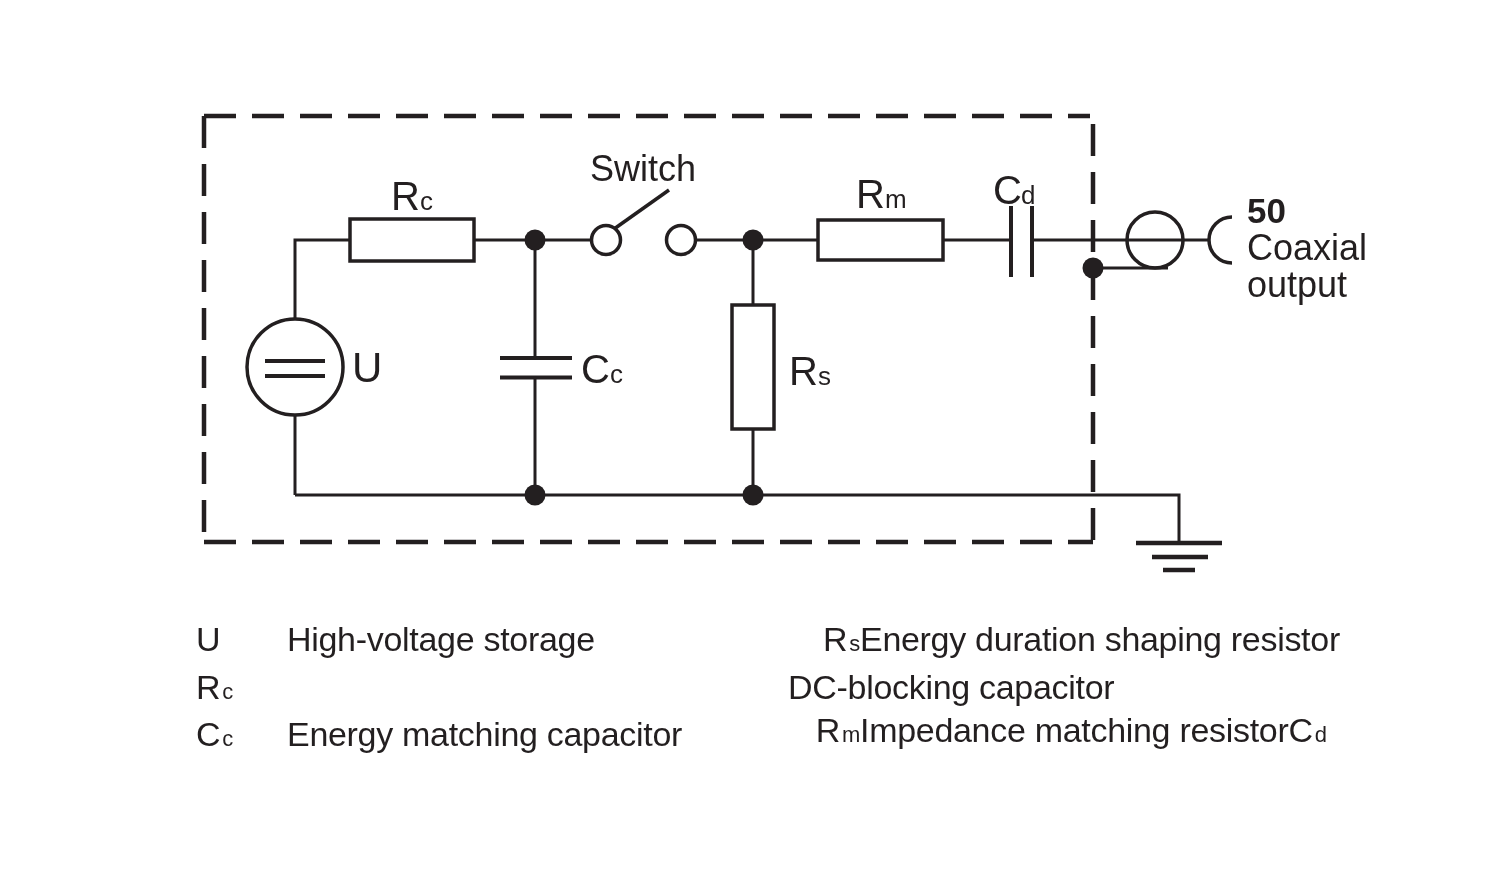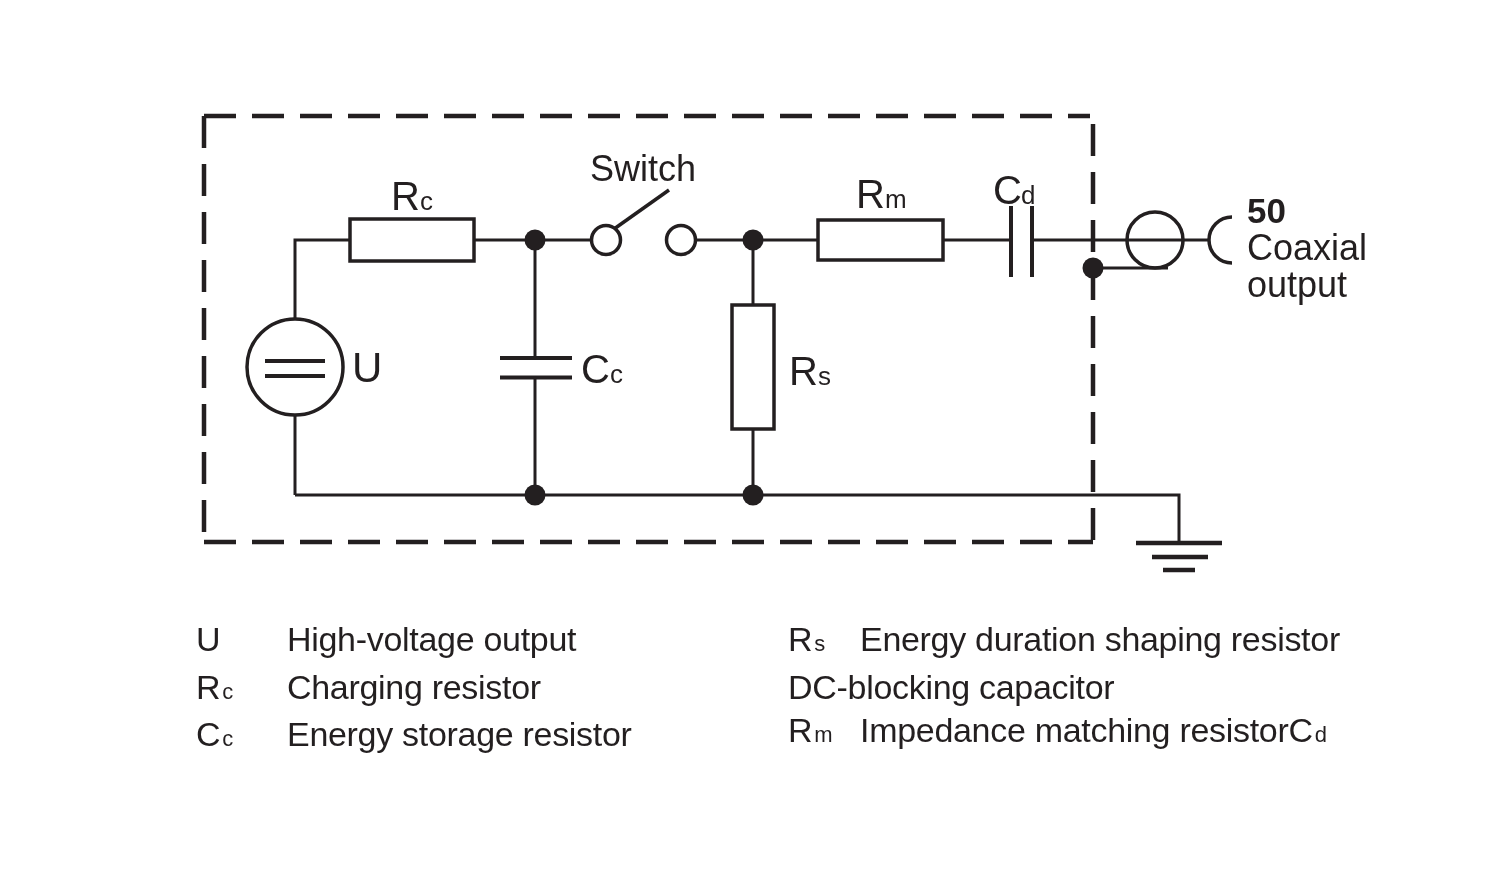--- a/index.html
+++ b/index.html
@@ -19,21 +19,21 @@
   }
   .legend {
     position: absolute;
     font-size: 34px;
     line-height: 43.5px;
     letter-spacing: -0.3px;
     color: #231f20;
     white-space: nowrap;
   }
   .legend-left  { left: 196px; top: 618px; }
-  .legend-right { left: 788px; top: 618px; }
+  .legend-right { left: 788px; top: 618px; text-align: right; }
   .legend-row { display: flex; }
   .legend-label { display: inline-block; width: 91px; flex: 0 0 91px; }
   .legend-right .legend-label { width: 72px; flex: 0 0 72px; }
   .sub { font-size: 22px; margin-left: 2px; }
   .legend-desc { display: inline-block; }
 </style>
 </head>
 <body>
 
 <div class="canvas">
@@ -129,29 +129,28 @@
     <text x="818" y="385" font-size="26">s</text>
 
     <text x="1247" y="223" font-size="35" font-weight="700">50</text>
     <text x="1247" y="260" font-size="36">Coaxial</text>
     <text x="1247" y="297" font-size="36">output</text>
   </svg>
 
   <div class="legend legend-left">
     <div class="legend-row">
       <span class="legend-label"><span>U</span><span class="sub"></span></span>
-      <span class="legend-desc">High-voltage output</span>
+      <span class="legend-desc">High-voltage storage</span>
     </div>
     <div class="legend-row">
       <span class="legend-label"><span>R</span><span class="sub">c</span></span>
-      <span class="legend-desc">Charging resistor</span>
     </div>
     <div class="legend-row">
       <span class="legend-label"><span>C</span><span class="sub">c</span></span>
-      <span class="legend-desc">Energy storage resistor</span>
+      <span class="legend-desc">Energy matching capacitor</span>
     </div>
   </div>
 
   <div class="legend legend-right">
     <div class="legend-row">
       <span class="legend-label"><span>R</span><span class="sub">s</span></span>
       <span class="legend-desc"><span>Energy duration shaping resistor</span><span class="sub"></span></span>
     </div>
     <div class="legend-row">
       <span class="legend-desc">DC-blocking capacitor</span>

